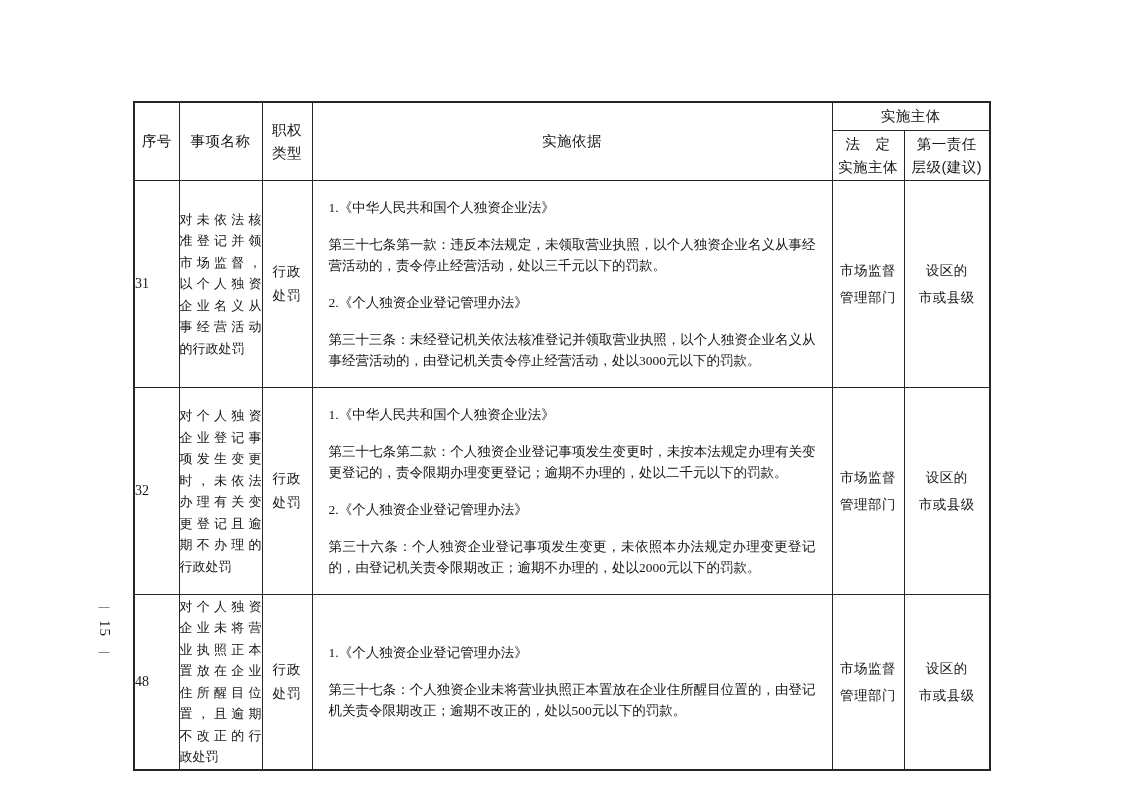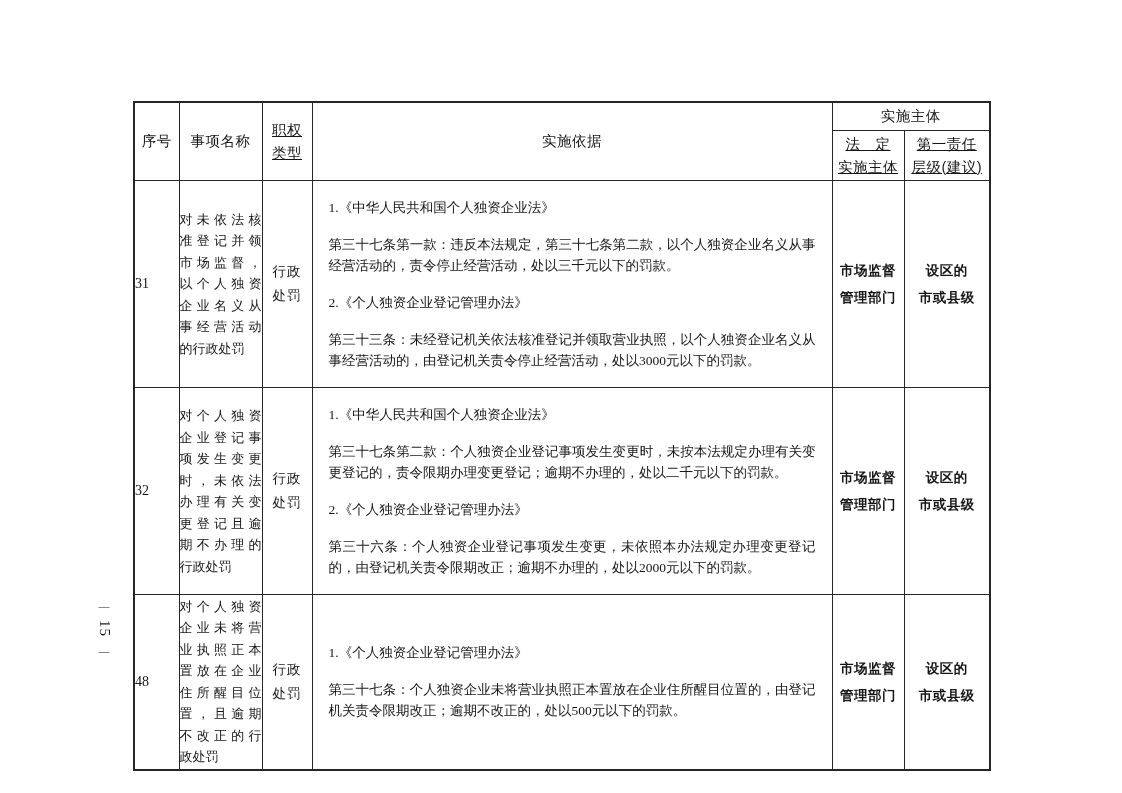--- a/index.html
+++ b/index.html
@@ -32,21 +32,21 @@
     border:1px solid #262626;
     padding:0;vertical-align:middle;
     font-weight:normal;
   }
   thead th{
     font-family:"Liberation Sans","DejaVu Sans",sans-serif;
     font-size:14.5px;text-align:center;letter-spacing:.5px;
   }
   tr.h1 th.group{height:27px;}
   tr.h2 th{height:49px;}
-  thead .line{display:block;line-height:23px;text-decoration:underline;}
+  thead .line{display:block;line-height:23px;}
 
   tbody tr.r1{height:161px;}
   tbody tr.r2{height:175px;}
   tbody tr.r3{height:175px;}
 
   td.c-no{font-size:14px;}
 
   td.c-name{padding:4px 5px;font-size:13px;}
   td.c-name .jl{
     display:block;line-height:21.5px;white-space:nowrap;
@@ -57,21 +57,21 @@
   td.c-type{text-align:center;font-size:13.5px;}
   td.c-type .line{display:block;line-height:24px;letter-spacing:1px;}
 
   td.c-basis{padding:4px 8px;font-size:13.5px;}
   td.c-basis p{
     margin:16px;line-height:21px;
     text-align:justify;text-align-last:left;
   }
 
   td.c-subject,td.c-resp{text-align:center;font-size:13.5px;}
-  td.c-subject .line,td.c-resp .line{display:block;line-height:27px;letter-spacing:.5px;font-weight:bold;}
+  td.c-subject .line,td.c-resp .line{display:block;line-height:27px;letter-spacing:.5px;}
 </style>
 </head>
 <body>
 
 <div class="page-number">
   <span class="dash">—</span>
   <span class="num">15</span>
   <span class="dash">—</span>
 </div>
 
@@ -117,21 +117,21 @@
         <span class="jl">企业名义从</span>
         <span class="jl">事经营活动</span>
         <span class="jl jl-last">的行政处罚</span>
       </td>
       <td class="c-type">
         <span class="line">行政</span>
         <span class="line">处罚</span>
       </td>
       <td class="c-basis">
         <p class="ref">1.《中华人民共和国个人独资企业法》</p>
-        <p class="txt">第三十七条第一款：违反本法规定，第三十七条第二款，以个人独资企业名义从事经营活动的，责令停止经营活动，处以三千元以下的罚款。</p>
+        <p class="txt">第三十七条第一款：违反本法规定，未领取营业执照，以个人独资企业名义从事经营活动的，责令停止经营活动，处以三千元以下的罚款。</p>
         <p class="ref">2.《个人独资企业登记管理办法》</p>
         <p class="txt">第三十三条：未经登记机关依法核准登记并领取营业执照，以个人独资企业名义从事经营活动的，由登记机关责令停止经营活动，处以3000元以下的罚款。</p>
       </td>
       <td class="c-subject">
         <span class="line">市场监督</span>
         <span class="line">管理部门</span>
       </td>
       <td class="c-resp">
         <span class="line">设区的</span>
         <span class="line">市或县级</span>

